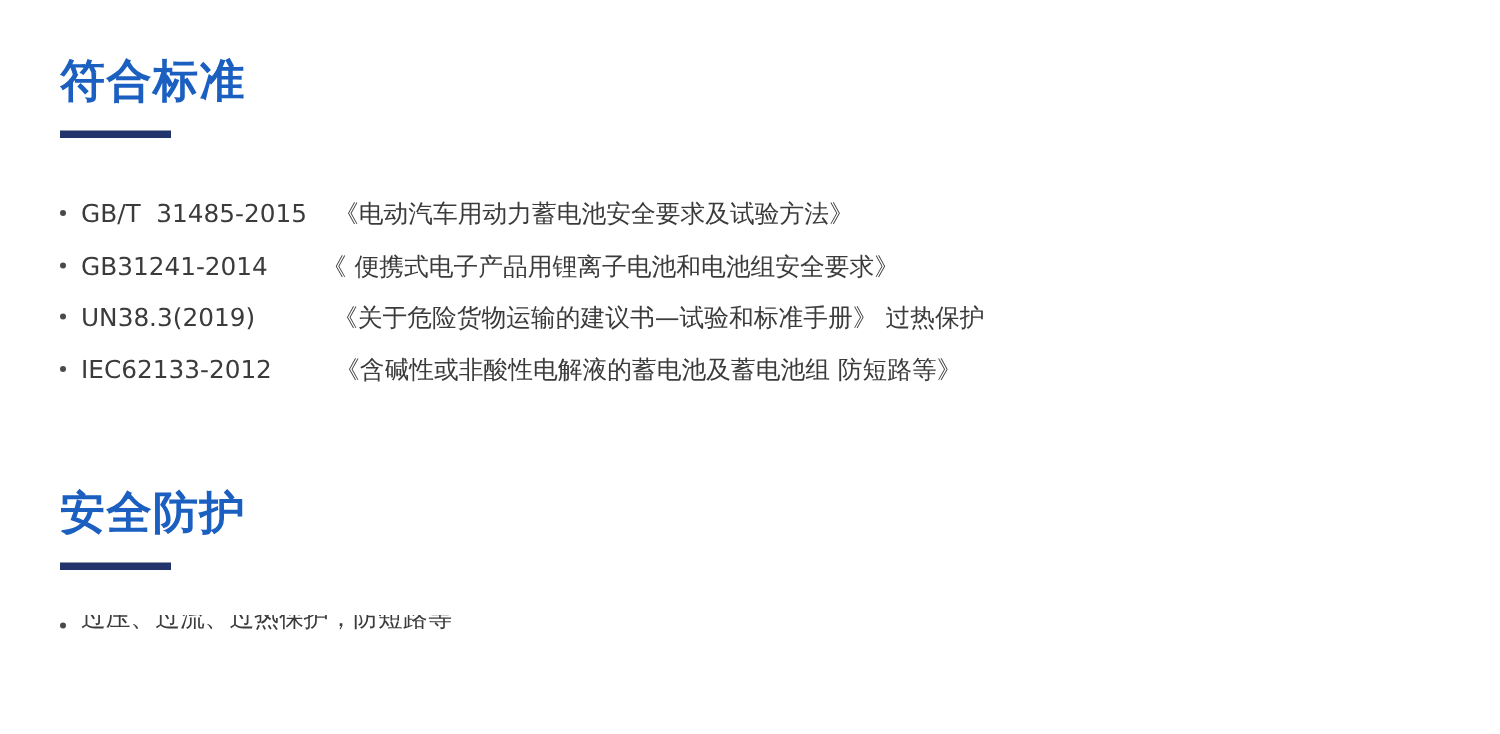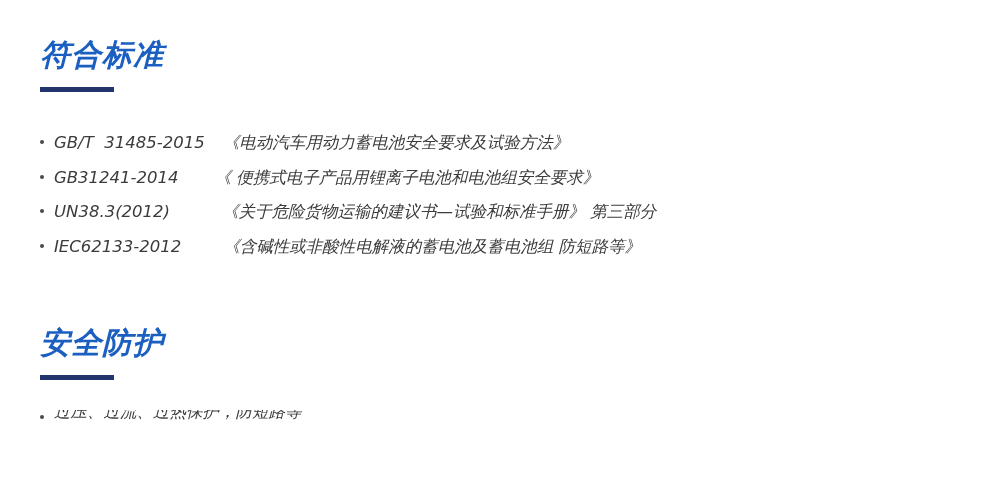--- a/index.html
+++ b/index.html
@@ -13,21 +13,20 @@
     font-family: "Liberation Sans", "DejaVu Sans", sans-serif;
     overflow: hidden;
     position: relative;
   }
   .page {
     position: relative;
     width: 1000px;
     height: 370px;
     box-sizing: border-box;
     padding: 0 40px;
-    font-style: italic;
   }
   .section {
     position: relative;
   }
   .section-heading {
     font-size: 30px;
     font-weight: bold;
     color: #1b5fc1;
     letter-spacing: 1px;
     line-height: 1.1;
@@ -115,23 +114,23 @@
         <span class="std-title">《电动汽车用动力蓄电池安全要求及试验方法》</span>
       </li>
       <li>
         <span class="bullet-dot"></span>
         <span class="std-code">GB31241-2014</span>
         <span style="display:inline-block;width:36px;"></span>
         <span class="std-title">《 便携式电子产品用锂离子电池和电池组安全要求》</span>
       </li>
       <li>
         <span class="bullet-dot"></span>
-        <span class="std-code">UN38.3(2012)</span>
+        <span class="std-code">UN38.3(2019)</span>
         <span style="display:inline-block;width:52px;"></span>
-        <span class="std-title">《关于危险货物运输的建议书—试验和标准手册》 第三部分</span>
+        <span class="std-title">《关于危险货物运输的建议书—试验和标准手册》 过热保护</span>
       </li>
       <li>
         <span class="bullet-dot"></span>
         <span class="std-code">IEC62133-2012</span>
         <span style="display:inline-block;width:42px;"></span>
         <span class="std-title">《含碱性或非酸性电解液的蓄电池及蓄电池组 防短路等》</span>
       </li>
     </ul>
   </div>
 

